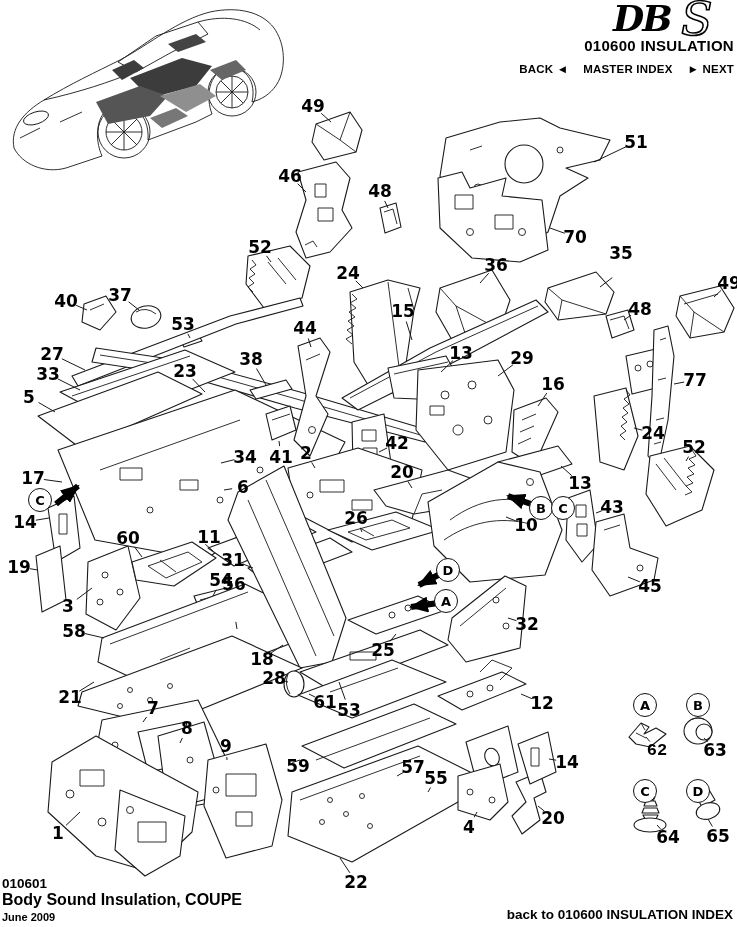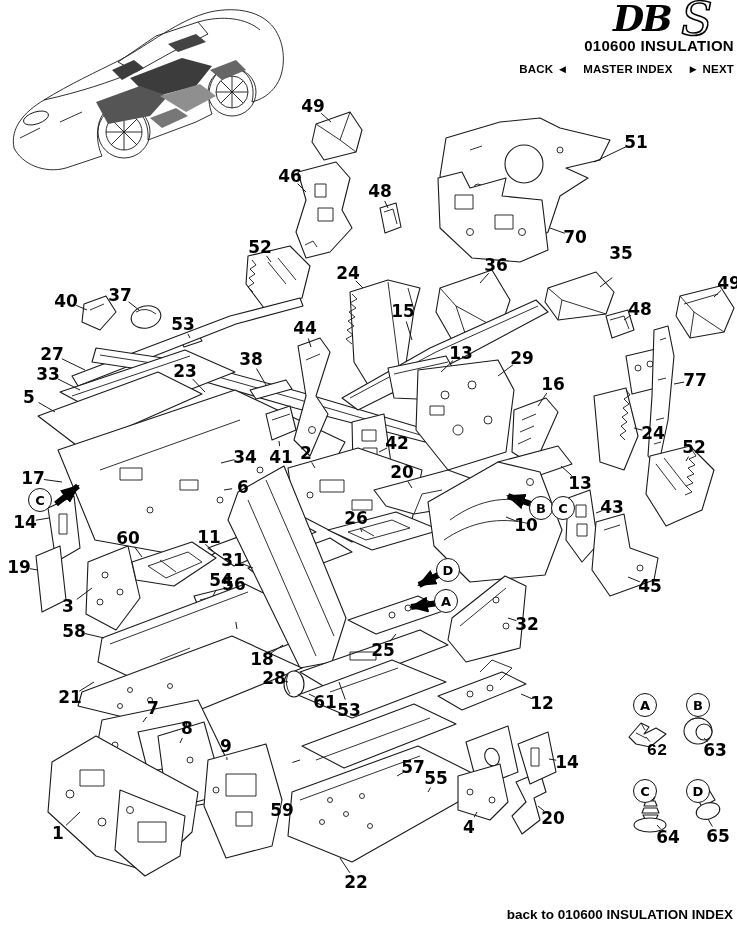--- a/index.html
+++ b/index.html
@@ -550,21 +550,21 @@
       <div class="callout" style="left: 527px; top: 624px;">32</div>
       <div class="callout" style="left: 650px; top: 586px;">45</div>
       <div class="callout" style="left: 70px; top: 697px;">21</div>
       <div class="callout" style="left: 274px; top: 678px;">28</div>
       <div class="callout" style="left: 325px; top: 702px;">61</div>
       <div class="callout" style="left: 349px; top: 710px;">53</div>
       <div class="callout" style="left: 542px; top: 703px;">12</div>
       <div class="callout" style="left: 153px; top: 708px;">7</div>
       <div class="callout" style="left: 187px; top: 728px;">8</div>
       <div class="callout" style="left: 226px; top: 746px;">9</div>
-      <div class="callout" style="left: 282px; top: 766px; margin-top: 44px;">59</div>
+      <div class="callout" style="left: 298px; top: 766px;">59</div>
       <div class="callout" style="left: 413px; top: 767px;">57</div>
       <div class="callout" style="left: 436px; top: 778px;">55</div>
       <div class="callout" style="left: 567px; top: 762px;">14</div>
       <div class="callout" style="left: 469px; top: 827px;">4</div>
       <div class="callout" style="left: 553px; top: 818px;">20</div>
       <div class="callout" style="left: 58px; top: 833px;">1</div>
       <div class="callout" style="left: 356px; top: 882px;">22</div>
       <div class="callout" style="left: 657px; top: 750px; font-family: Liberation Mono, monospace;">62</div>
       <div class="callout" style="left: 715px; top: 750px;">63</div>
       <div class="callout" style="left: 668px; top: 837px;">64</div>
@@ -574,15 +574,20 @@
       <div class="lmark" style="left: 563px; top: 508px;">C</div>
       <div class="lmark" style="left: 448px; top: 570px;">D</div>
       <div class="lmark" style="left: 446px; top: 601px;">A</div>
     </div>
 
   <div class="lmark" style="left:645px;top:705px">A</div>
   <div class="lmark" style="left:698px;top:705px">B</div>
   <div class="lmark" style="left:645px;top:791px">C</div>
   <div class="lmark" style="left:698px;top:791px">D</div>
 
+  <div id="footer-left">
+    <div id="doc-number">010601</div>
+    <div id="doc-title">Body Sound Insulation, COUPE</div>
+    <div id="doc-date">June 2009</div>
+  </div>
   <div id="back-link">back to 010600 INSULATION INDEX</div>
 
 </div>
 
 </body></html>

